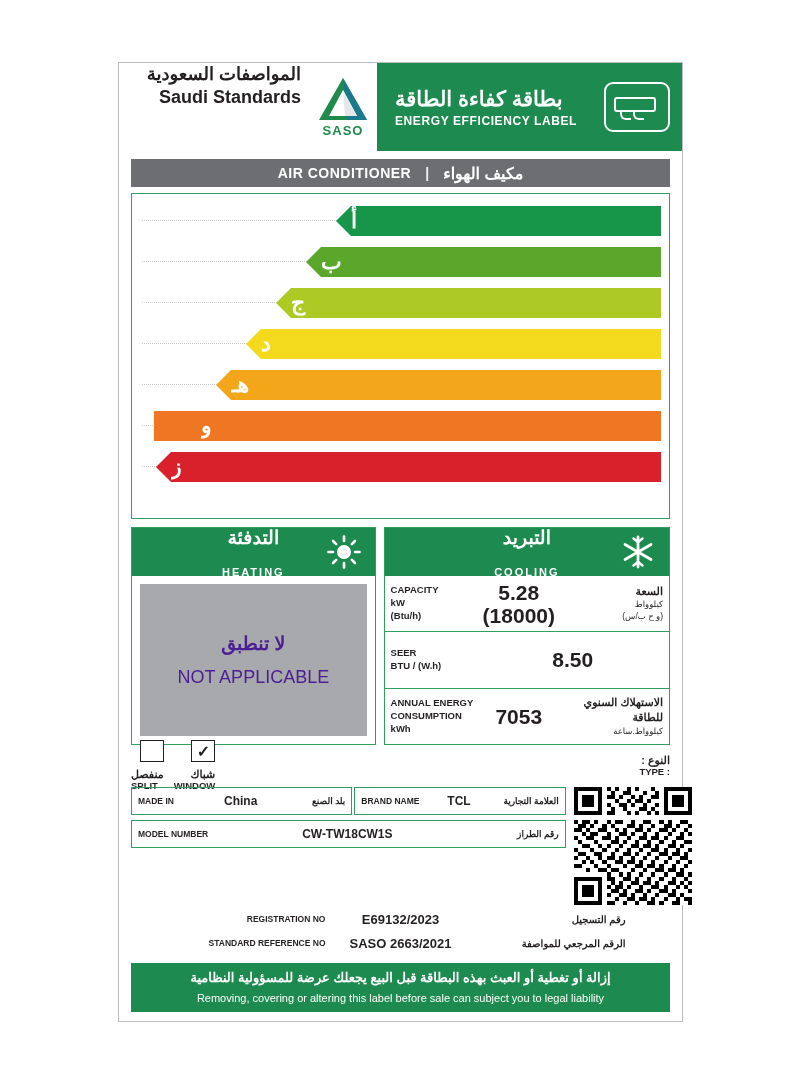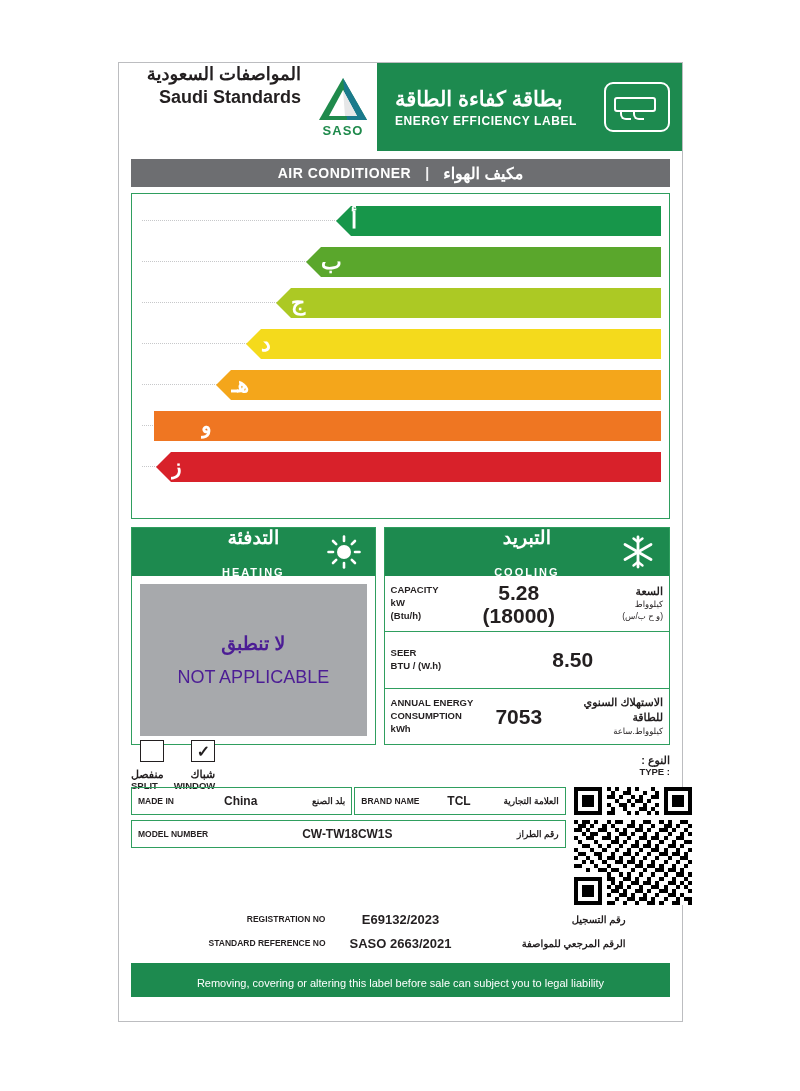--- a/index.html
+++ b/index.html
@@ -872,16 +872,17 @@
       <span class="reg-ar">رقم التسجيل</span>
     </div>
     <div class="reg-line">
       <span class="reg-en">STANDARD REFERENCE NO</span>
       <span class="reg-val">SASO 2663/2021</span>
       <span class="reg-ar">الرقم المرجعي للمواصفة</span>
     </div>
   </div>
 
   <div class="footer">
+    <div class="ar">إزالة أو تغطية أو العبث بهذه البطاقة قبل البيع يجعلك عرضة للمسؤولية النظامية</div>
     <div class="en">Removing, covering or altering this label before sale can subject you to legal liability</div>
   </div>
 
 </div>
 
 </body></html>

